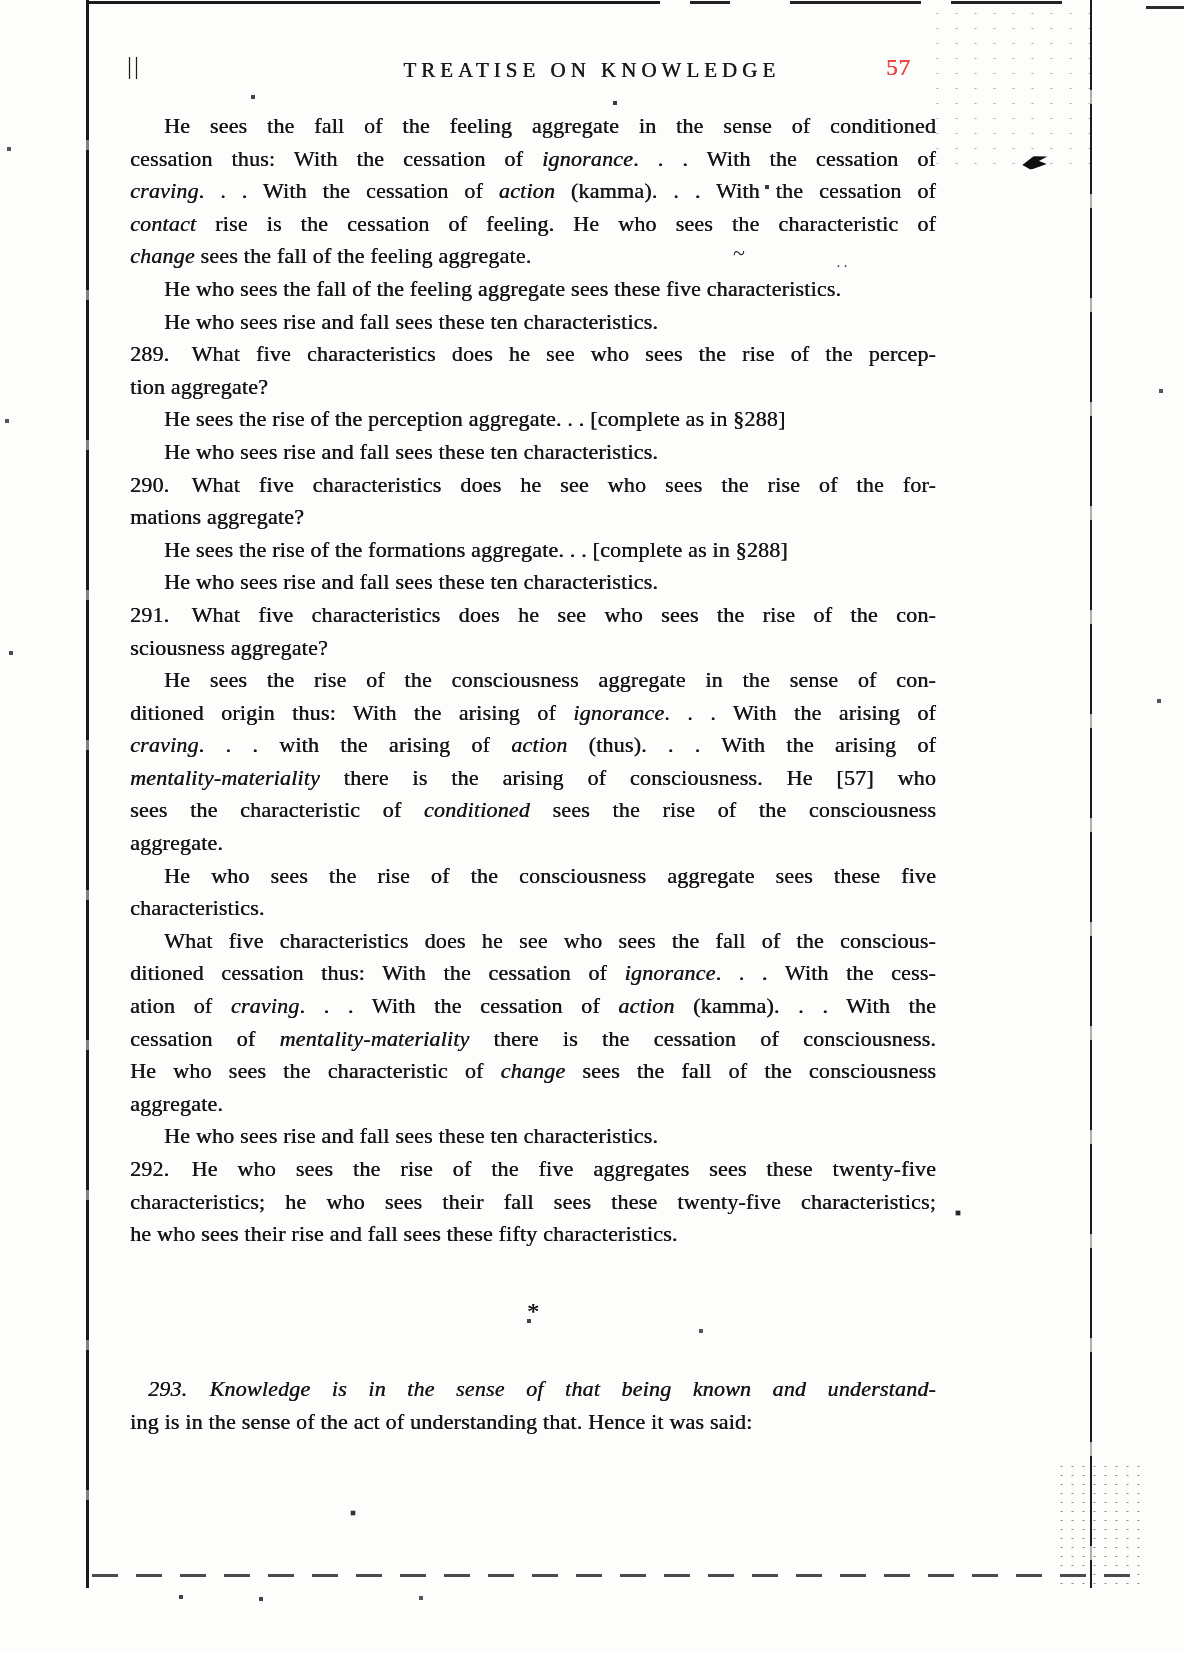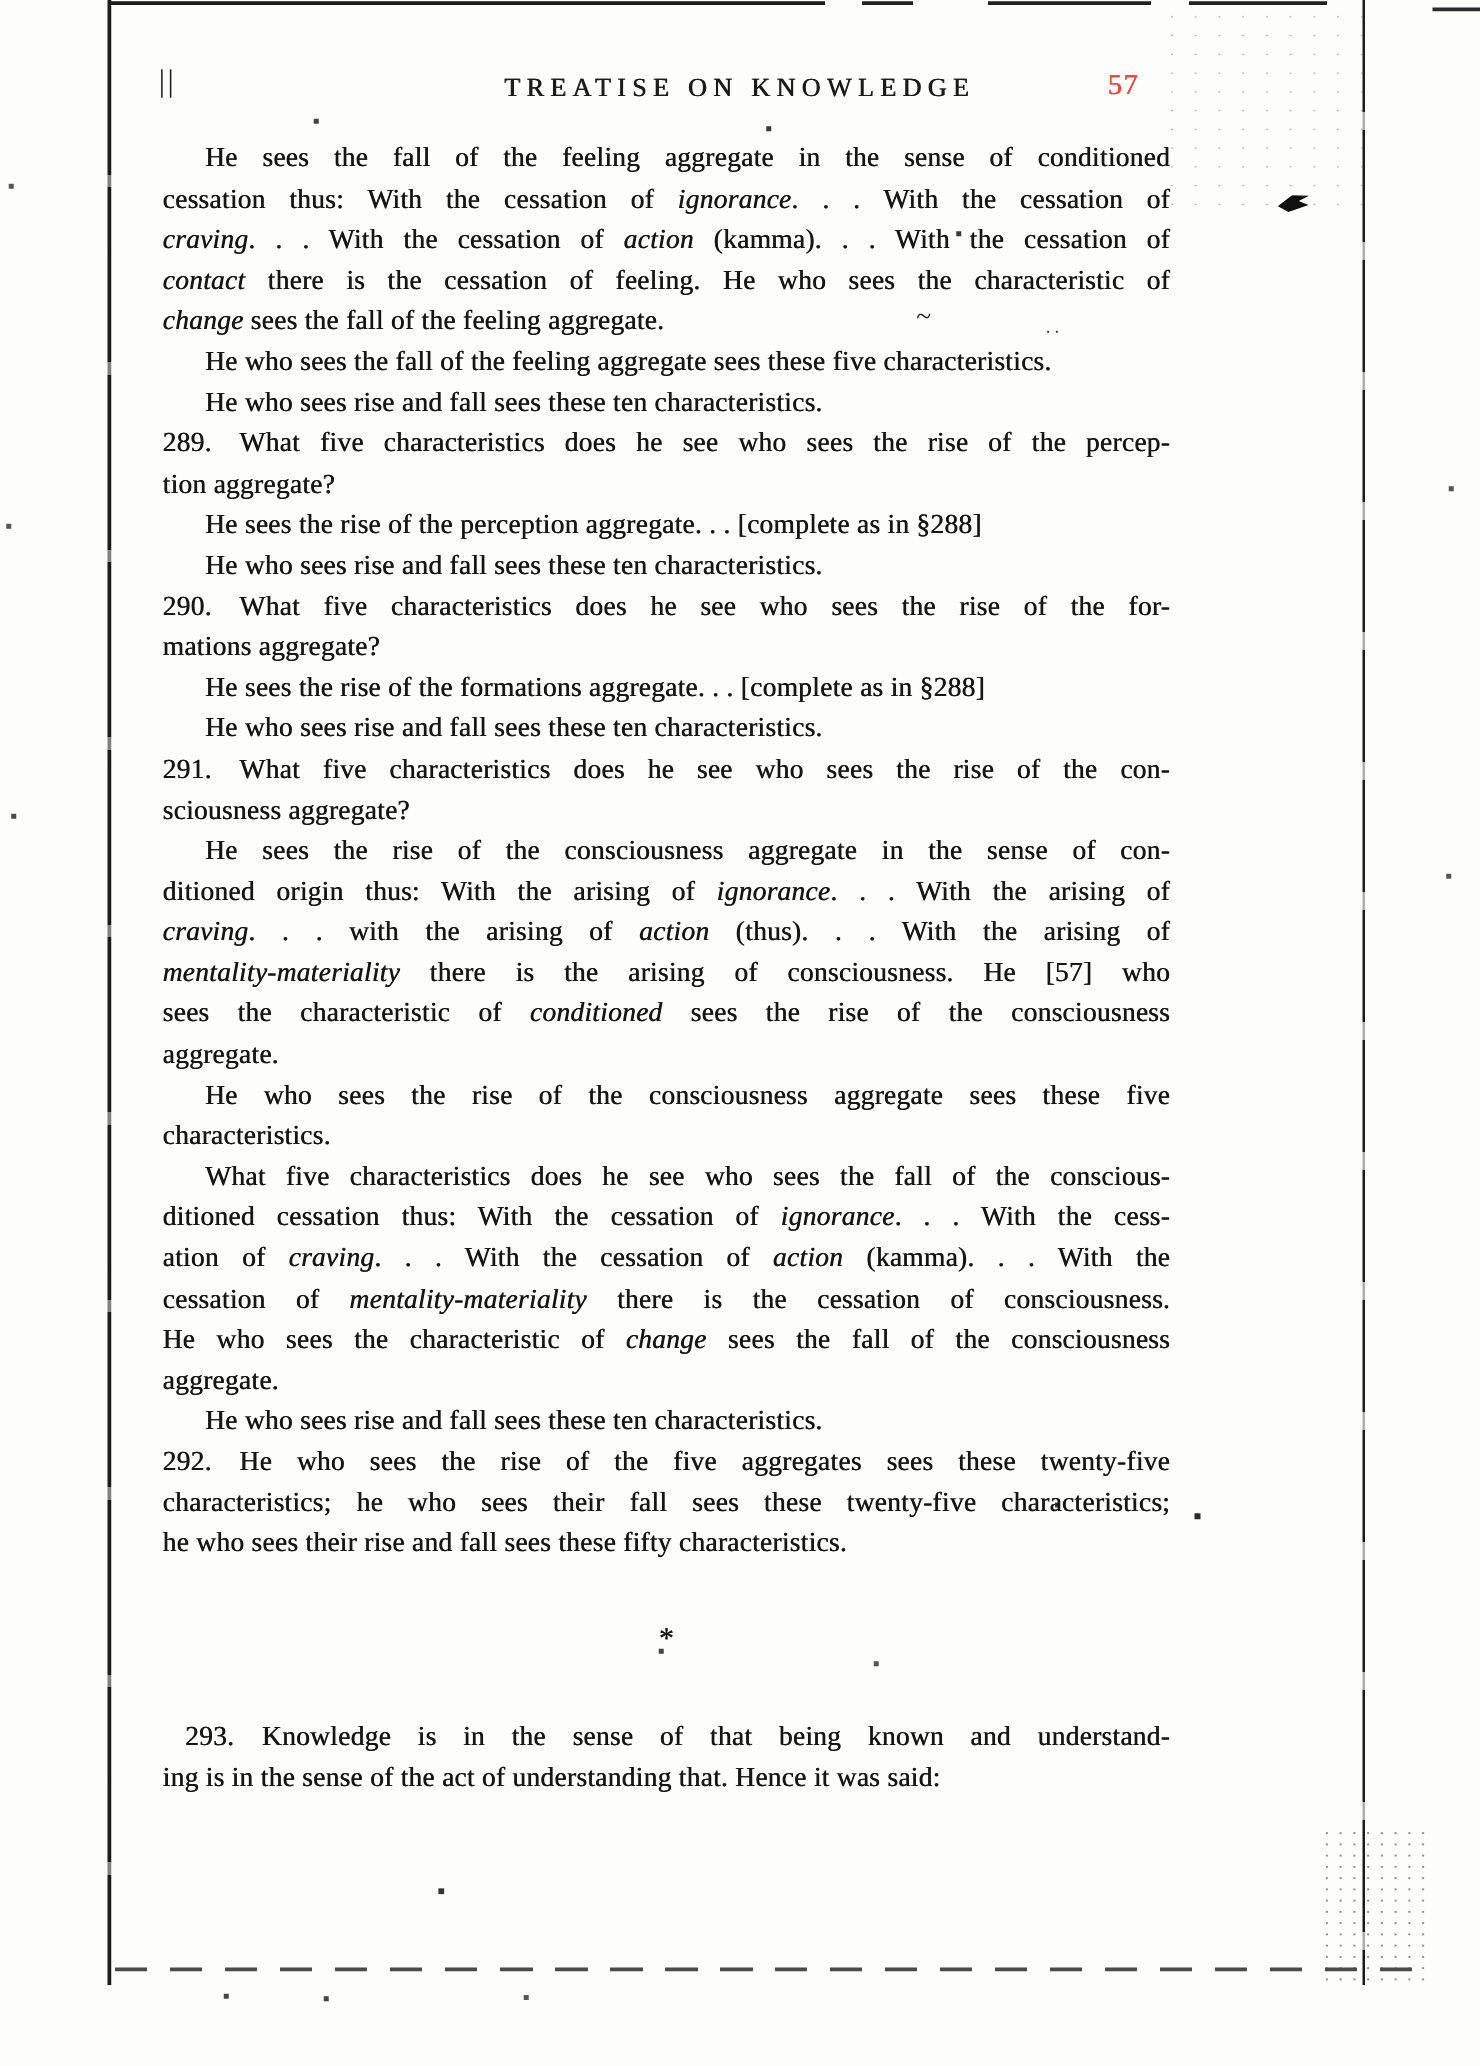--- a/index.html
+++ b/index.html
@@ -92,21 +92,21 @@
   <header>
     <span class="hmark">||</span>
     <div class="htitle">TREATISE ON KNOWLEDGE</div>
     <span class="hpage">57</span>
   </header>
 
   <main id="text-block">
       <div class="line" style="text-indent: 34px;"><span>He sees the fall of the feeling aggregate in the sense of conditioned</span></div>
       <div class="line"><span>cessation thus: With the cessation of </span><span class="it">ignorance</span><span>. . . With the cessation of</span></div>
       <div class="line"><span class="it">craving</span><span>. . . With the cessation of </span><span class="it">action</span><span> (kamma). . . With the cessation of</span></div>
-      <div class="line"><span class="it">contact</span><span> there is the cessation of feeling. He who sees the characteristic of</span></div>
+      <div class="line"><span class="it">contact</span><span> rise is the cessation of feeling. He who sees the characteristic of</span></div>
       <div class="line last"><span class="it">change</span><span> sees the fall of the feeling aggregate.</span></div>
       <div class="line last" style="text-indent: 34px;"><span>He who sees the fall of the feeling aggregate sees these five characteristics.</span></div>
       <div class="line last" style="text-indent: 34px;"><span>He who sees rise and fall sees these ten characteristics.</span></div>
       <div class="line"><span>289. What five characteristics does he see who sees the rise of the percep-</span></div>
       <div class="line last"><span>tion aggregate?</span></div>
       <div class="line last" style="text-indent: 34px;"><span>He sees the rise of the perception aggregate. . . [complete as in §288]</span></div>
       <div class="line last" style="text-indent: 34px;"><span>He who sees rise and fall sees these ten characteristics.</span></div>
       <div class="line"><span>290. What five characteristics does he see who sees the rise of the for-</span></div>
       <div class="line last"><span>mations aggregate?</span></div>
       <div class="line last" style="text-indent: 34px;"><span>He sees the rise of the formations aggregate. . . [complete as in §288]</span></div>
@@ -125,17 +125,17 @@
       <div class="line"><span>ditioned cessation thus: With the cessation of </span><span class="it">ignorance</span><span>. . . With the cess-</span></div>
       <div class="line"><span>ation of </span><span class="it">craving</span><span>. . . With the cessation of </span><span class="it">action</span><span> (kamma). . . With the</span></div>
       <div class="line"><span>cessation of </span><span class="it">mentality-materiality</span><span> there is the cessation of consciousness.</span></div>
       <div class="line"><span>He who sees the characteristic of </span><span class="it">change</span><span> sees the fall of the consciousness</span></div>
       <div class="line last"><span>aggregate.</span></div>
       <div class="line last" style="text-indent: 34px;"><span>He who sees rise and fall sees these ten characteristics.</span></div>
       <div class="line"><span>292. He who sees the rise of the five aggregates sees these twenty-five</span></div>
       <div class="line"><span>characteristics; he who sees their fall sees these twenty-five characteristics;</span></div>
       <div class="line last"><span>he who sees their rise and fall sees these fifty characteristics.</span></div>
       <div class="separator">*</div>
-      <div class="line" style="text-indent: 18px;"><span>293. Knowledge is in the sense of that being known and understand-</span></div>
+      <div class="line" style="text-indent: 18px; font-style: italic;"><span>293. Knowledge is in the sense of that being known and understand-</span></div>
       <div class="line last"><span>ing is in the sense of the act of understanding that. Hence it was said:</span></div>
     </main>
 
 </div>
 
 </body></html>

